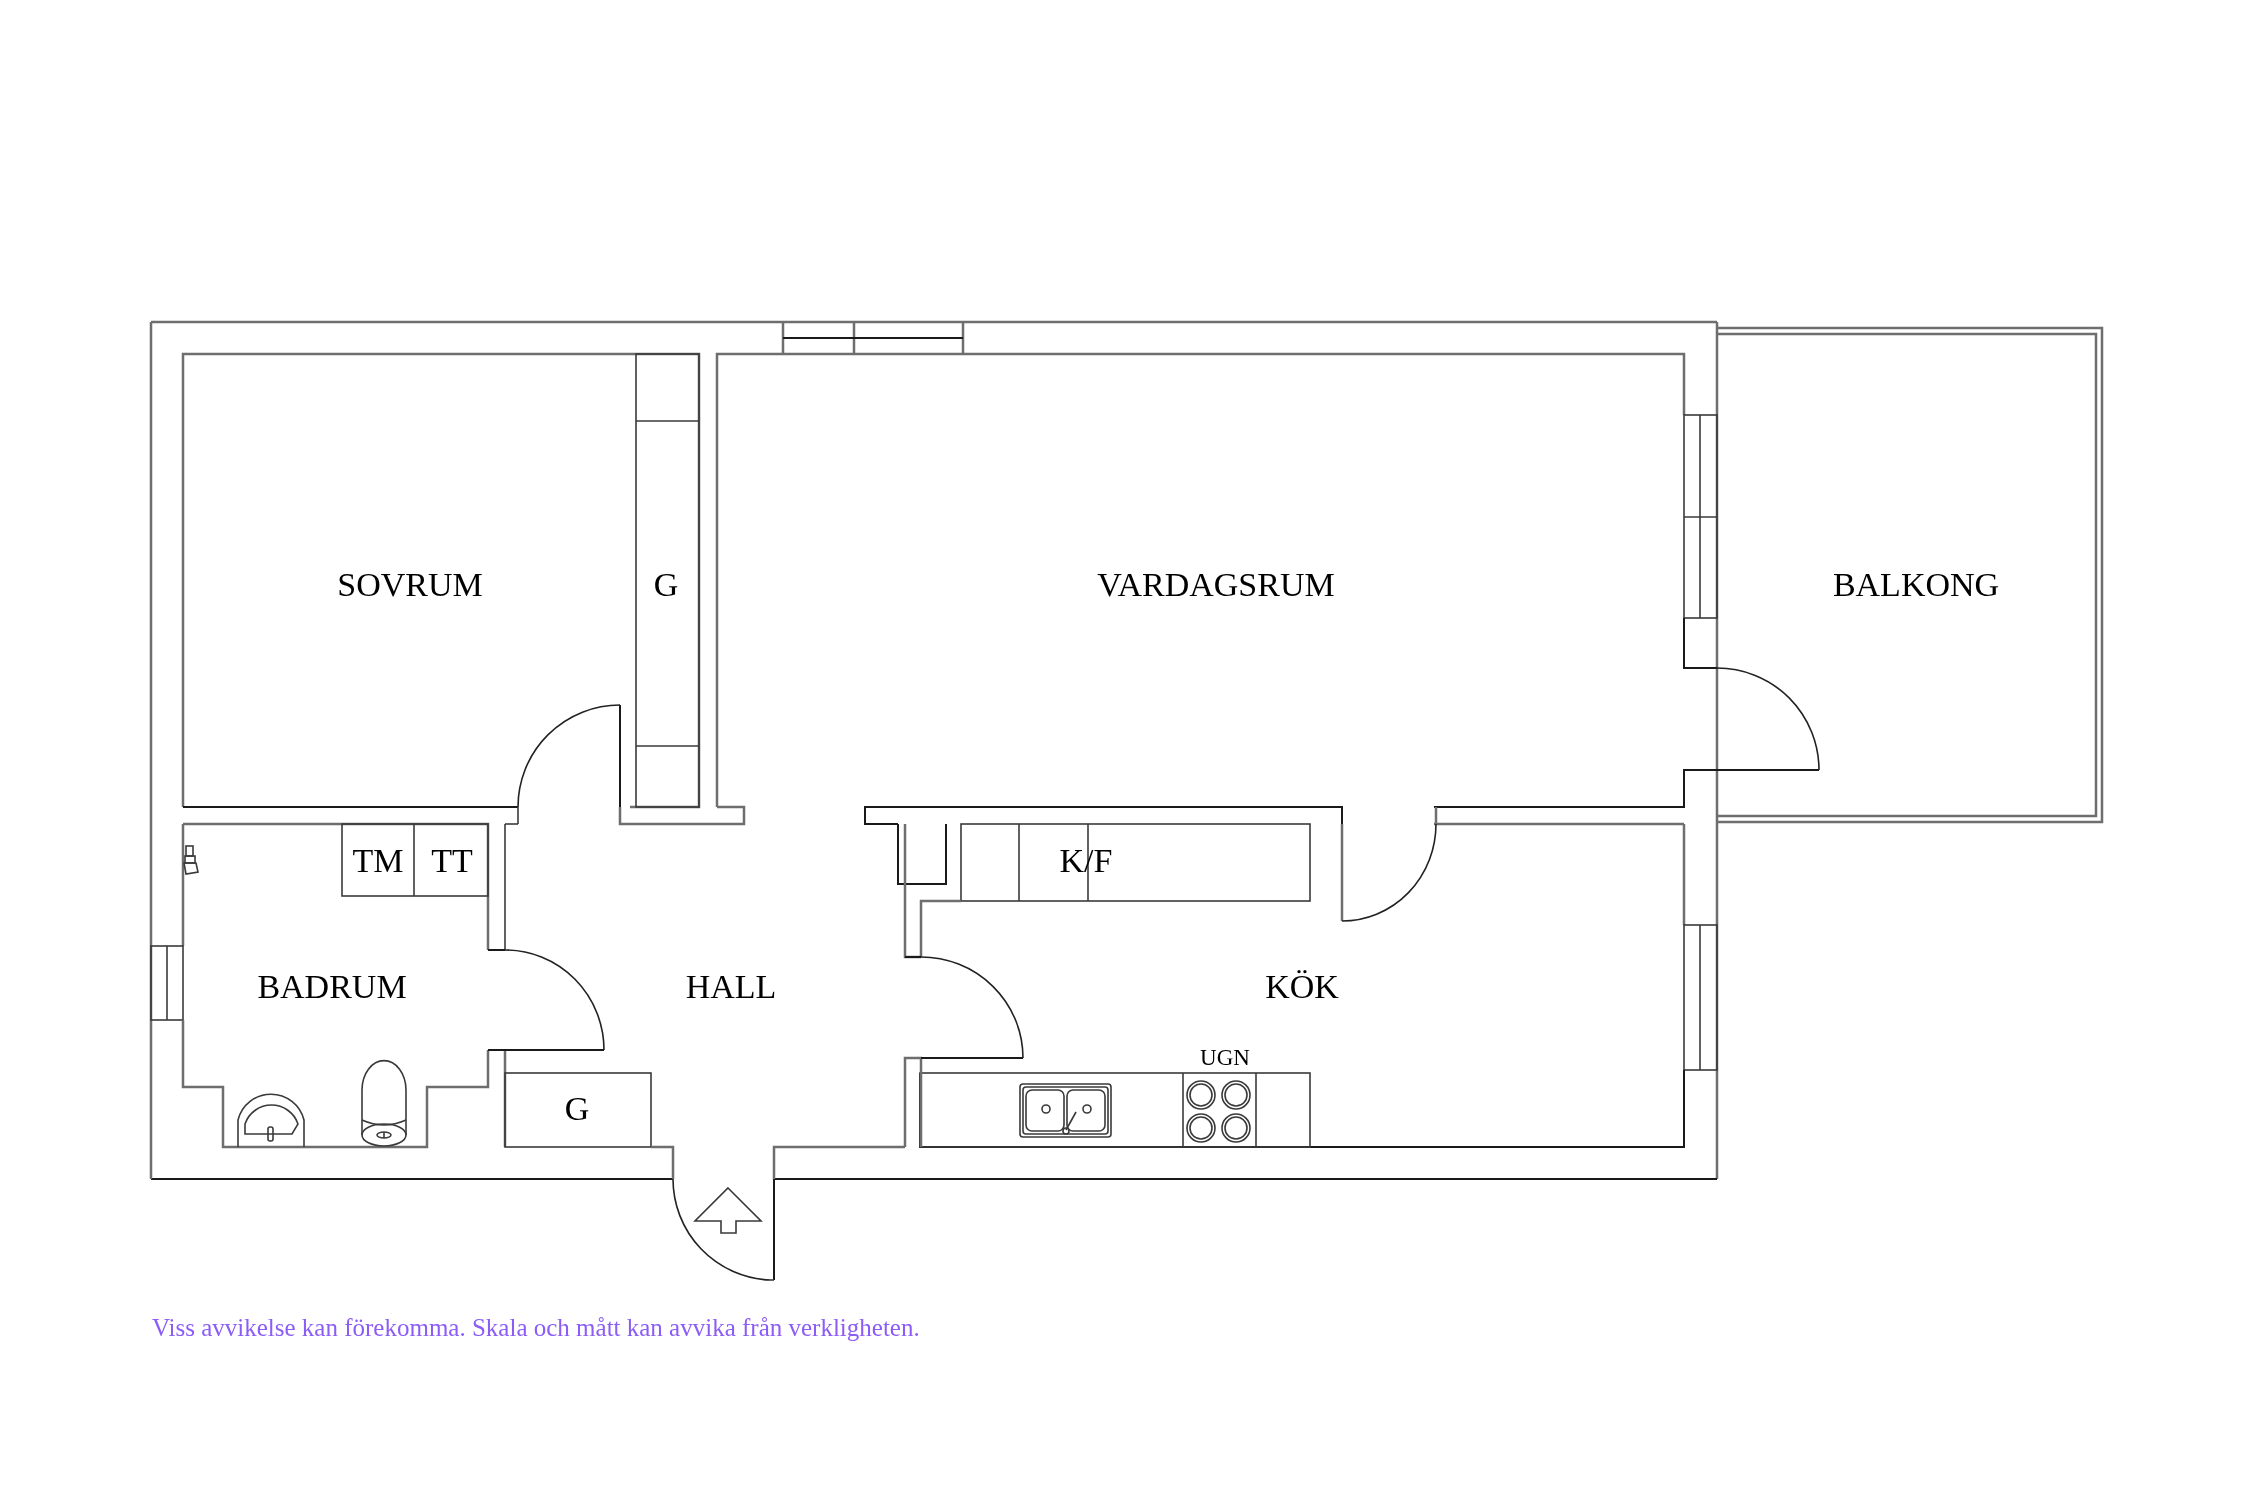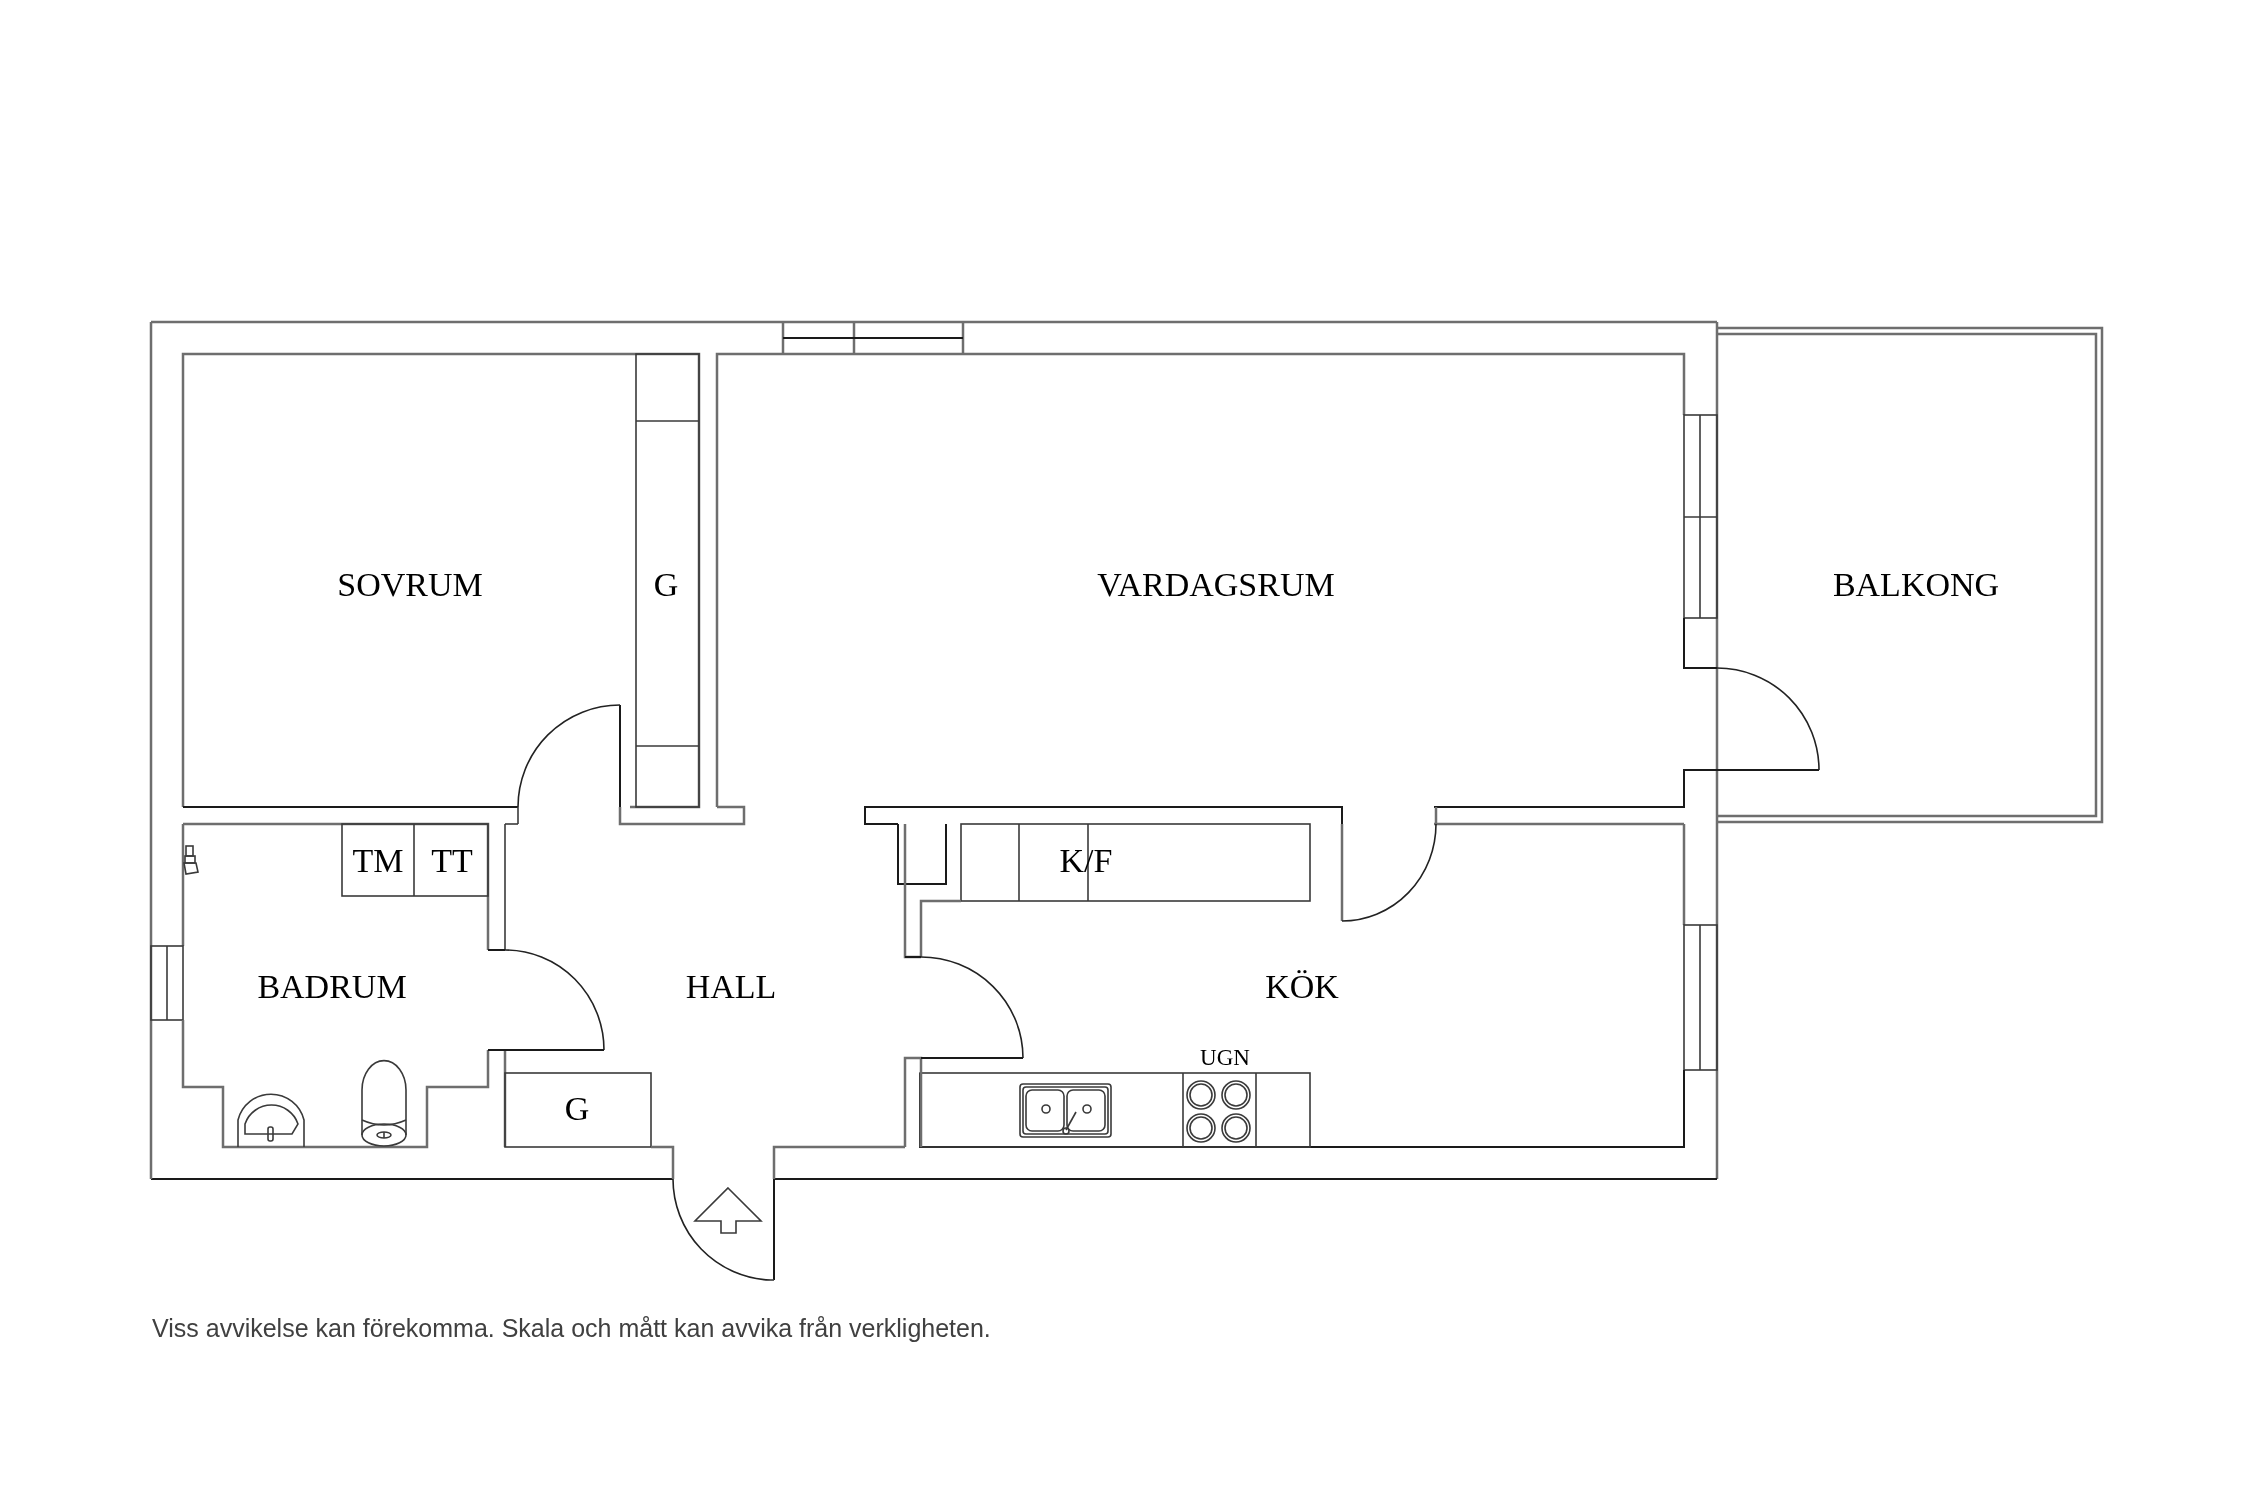--- a/index.html
+++ b/index.html
@@ -4,21 +4,21 @@
 <style>
   html, body { margin: 0; padding: 0; background: #ffffff; }
   body { width: 2250px; height: 1500px; position: relative; overflow: hidden; }
   #plan { position: absolute; left: 0; top: 0; width: 2250px; height: 1500px; }
   .wall { fill: none; stroke: #6e6e6e; stroke-width: 2.5; }
   .wallk { fill: none; stroke: #1a1a1a; stroke-width: 2; }
   .thin { fill: none; stroke: #3a3a3a; stroke-width: 1.6; }
   .arc { fill: none; stroke: #222; stroke-width: 1.6; }
   .room-label { font-family: "Liberation Serif", "DejaVu Serif", serif; font-size: 34px; fill: #000; text-anchor: middle; dominant-baseline: middle; }
   .small-label { font-family: "Liberation Serif", "DejaVu Serif", serif; font-size: 23px; fill: #000; text-anchor: middle; dominant-baseline: middle; }
-  .disclaimer { position: absolute; left: 152px; top: 1314px; font-family: Liberation Sans, sans-serif; font-size: 25px; color: #404040; white-space: nowrap; }
+  .disclaimer { position: absolute; left: 152px; top: 1314px; font-family: Liberation Serif, serif; font-size: 25px; color: #8b5cf6; white-space: nowrap; }
 </style>
 </head>
 <body>
 
 <svg id="plan" viewBox="0 0 2250 1500" xmlns="http://www.w3.org/2000/svg">
 
   <g>
 
     <line class="wall" x1="151" y1="322" x2="1717" y2="322"></line>
 

